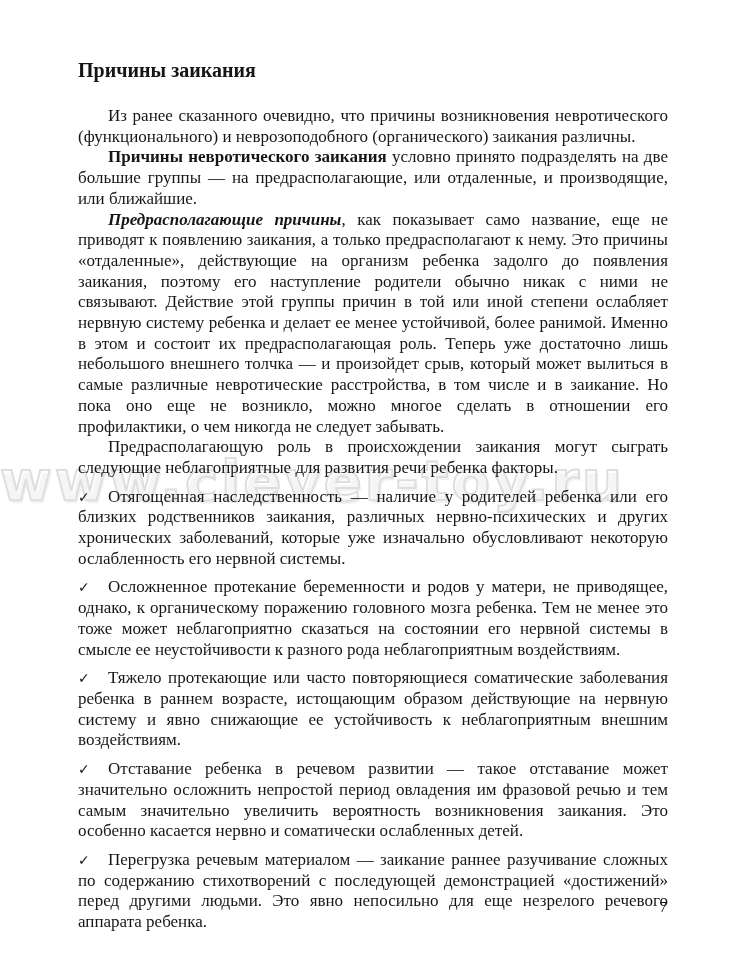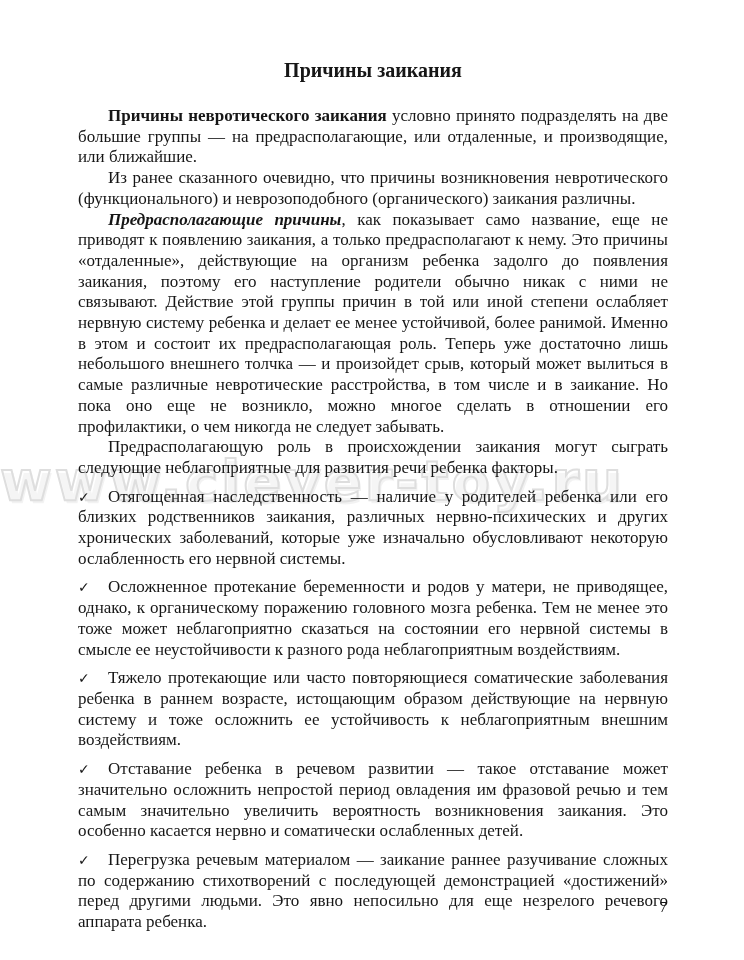--- a/index.html
+++ b/index.html
@@ -37,21 +37,20 @@
   .content {
     position: absolute;
     left: 78px;
     top: 58px;
     width: 590px;
     z-index: 1;
   }
   .title {
     font-size: 20px;
     font-weight: bold;
-    text-align: center;
     line-height: 24px;
     margin-bottom: 24px;
   }
   .bodytext p {
     font-size: 17px;
     line-height: 20.7px;
     text-align: justify;
   }
   p.indent { text-indent: 30px; }
   p.bullet { text-indent: 0; margin-top: 8px; }
@@ -74,26 +73,26 @@
 </head>
 <body>
 
 <div class="sheet">
   <div class="watermark">www.clever-toy.ru</div>
 
   <div class="content">
     <h1 class="title">Причины заикания</h1>
 
     <div class="bodytext" id="paragraphs">
+        <p class="indent"><span>Из ранее сказанного очевидно, что причины возникновения невротического (функционального) и неврозоподобного (органического) заикания различны.</span></p>
         <p class="indent"><span class="seg-bold">Причины невротического заикания</span><span> условно принято подразделять на две большие группы — на предрасполагающие, или отдаленные, и производящие, или ближайшие.</span></p>
-        <p class="indent"><span>Из ранее сказанного очевидно, что причины возникновения невротического (функционального) и неврозоподобного (органического) заикания различны.</span></p>
         <p class="indent"><span class="seg-bold-italic">Предрасполагающие причины</span><span>, как показывает само название, еще не приводят к появлению заикания, а только предрасполагают к нему. Это причины «отдаленные», действующие на организм ребенка задолго до появления заикания, поэтому его наступление родители обычно никак с ними не связывают. Действие этой группы причин в той или иной степени ослабляет нервную систему ребенка и делает ее менее устойчивой, более ранимой. Именно в этом и состоит их предрасполагающая роль. Теперь уже достаточно лишь небольшого внешнего толчка — и произойдет срыв, который может вылиться в самые различные невротические расстройства, в том числе и в заикание. Но пока оно еще не возникло, можно многое сделать в отношении его профилактики, о чем никогда не следует забывать.</span></p>
         <p class="indent"><span>Предрасполагающую роль в происхождении заикания могут сыграть следующие неблагоприятные для развития речи ребенка факторы.</span></p>
         <p class="bullet"><span class="check">✓</span><span>Отягощенная наследственность — наличие у родителей ребенка или его близких родственников заикания, различных нервно-психических и других хронических заболеваний, которые уже изначально обусловливают некоторую ослабленность его нервной системы.</span></p>
         <p class="bullet"><span class="check">✓</span><span>Осложненное протекание беременности и родов у матери, не приводящее, однако, к органическому поражению головного мозга ребенка. Тем не менее это тоже может неблагоприятно сказаться на состоянии его нервной системы в смысле ее неустойчивости к разного рода неблагоприятным воздействиям.</span></p>
-        <p class="bullet"><span class="check">✓</span><span>Тяжело протекающие или часто повторяющиеся соматические заболевания ребенка в раннем возрасте, истощающим образом действующие на нервную систему и тоже осложнить ее устойчивость к неблагоприятным внешним воздействиям.</span></p>
+        <p class="bullet"><span class="check">✓</span><span>Тяжело протекающие или часто повторяющиеся соматические заболевания ребенка в раннем возрасте, истощающим образом действующие на нервную систему и явно снижающие ее устойчивость к неблагоприятным внешним воздействиям.</span></p>
         <p class="bullet"><span class="check">✓</span><span>Отставание ребенка в речевом развитии — такое отставание может значительно осложнить непростой период овладения им фразовой речью и тем самым значительно увеличить вероятность возникновения заикания. Это особенно касается нервно и соматически ослабленных детей.</span></p>
         <p class="bullet"><span class="check">✓</span><span>Перегрузка речевым материалом — заикание раннее разучивание сложных по содержанию стихотворений с последующей демонстрацией «достижений» перед другими людьми. Это явно непосильно для еще незрелого речевого аппарата ребенка.</span></p>
       </div>
   </div>
 
   <div class="page-number">7</div>
 </div>
 
 </body></html>

